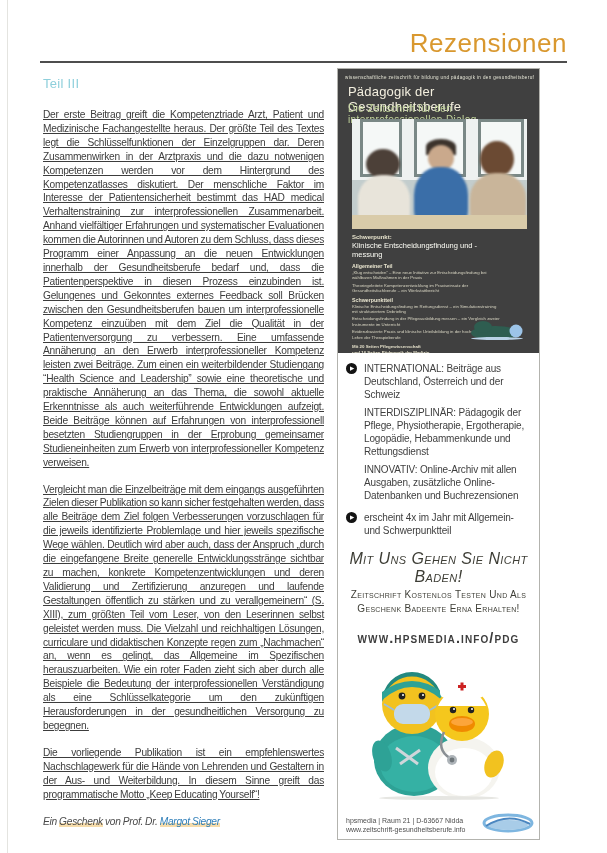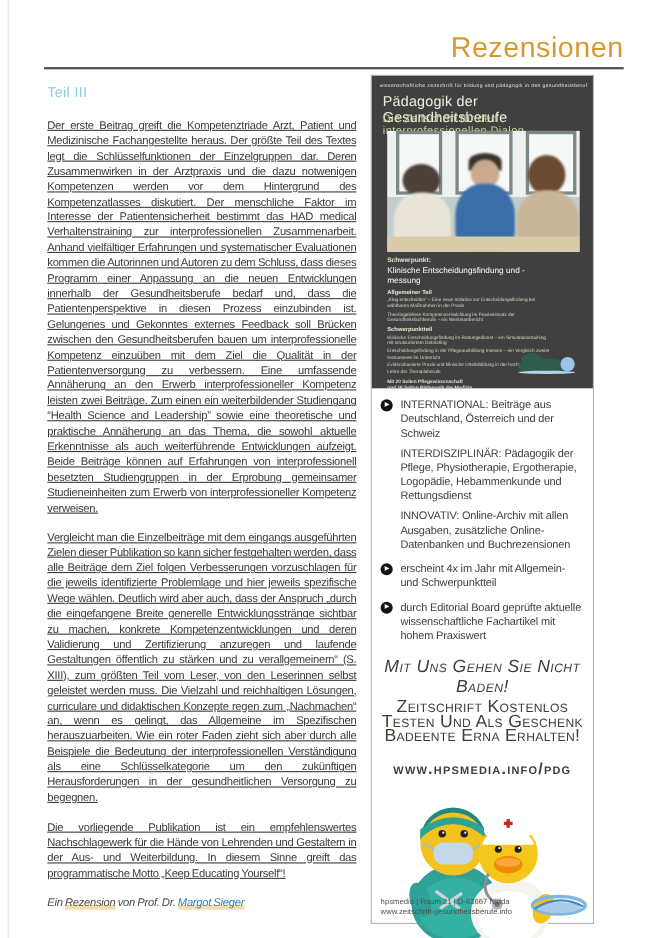--- a/index.html
+++ b/index.html
@@ -75,21 +75,21 @@
     display:flex;align-items:center;justify-content:center;margin-top:1px;
   }
   .bullet-icon::after{content:"▶";font-size:5.5px;line-height:1;margin-left:1px;}
   .feature-text{font-size:10px;line-height:13px;color:#3f3f3f;letter-spacing:-0.15px;}
   .feature-text p{margin:0 0 5px 0;}
   .feature-text p:last-child{margin-bottom:0;}
 
   
   .promo{margin:13px 6px 0 6px;text-align:center;color:#3e3e36;}
   .promo-headline{font-variant:small-caps;font-size:16px;letter-spacing:.4px;font-style:italic;}
-  .promo-subline{font-variant:small-caps;font-size:16px;line-height:13.5px;letter-spacing:.3px;margin-top:2px;text-align:center;}
+  .promo-subline{font-variant:small-caps;font-size:10px;line-height:13.5px;letter-spacing:.3px;margin-top:2px;text-align:center;}
   .promo-url{
     margin-top:15px;text-align:center;font-size:14.5px;font-weight:700;
     letter-spacing:1.1px;color:#3d3d3d;font-variant:small-caps;
   }
 
   .ducks{display:block;margin:6px auto 0 auto;width:146px;height:148px;}
 
   .ad-footer{position:absolute;left:8px;right:5px;bottom:5px;display:flex;justify-content:space-between;align-items:flex-end;}
   .ad-footer-lines{font-size:7px;line-height:9px;color:#4f4f4f;}
   .hps-logo{width:52px;height:22px;}
@@ -100,21 +100,21 @@
 <div class="scan-edge"></div>
 
 <div class="page-title">Rezensionen</div>
 <div class="header-rule"></div>
 <div class="teil-label">Teil III</div>
 
 <div class="article">
   <p>Der erste Beitrag greift die Kompetenztriade Arzt, Patient und Medizinische Fachangestellte heraus. Der größte Teil des Textes legt die Schlüsselfunktionen der Einzelgruppen dar. Deren Zusammenwirken in der Arztpraxis und die dazu notwenigen Kompetenzen werden vor dem Hintergrund des Kompetenzatlasses diskutiert. Der menschliche Faktor im Interesse der Patientensicherheit bestimmt das HAD medical Verhaltenstraining zur interprofessionellen Zusammenarbeit. Anhand vielfältiger Erfahrungen und systematischer Evaluationen kommen die Autorinnen und Autoren zu dem Schluss, dass dieses Programm einer Anpassung an die neuen Entwicklungen innerhalb der Gesundheitsberufe bedarf und, dass die Patientenperspektive in diesen Prozess einzubinden ist. Gelungenes und Gekonntes externes Feedback soll Brücken zwischen den Gesundheitsberufen bauen um interprofessionelle Kompetenz einzuüben mit dem Ziel die Qualität in der Patientenversorgung zu verbessern. Eine umfassende Annäherung an den Erwerb interprofessioneller Kompetenz leisten zwei Beiträge. Zum einen ein weiterbildender Studiengang “Health Science and Leadership” sowie eine theoretische und praktische Annäherung an das Thema, die sowohl aktuelle Erkenntnisse als auch weiterführende Entwicklungen aufzeigt. Beide Beiträge können auf Erfahrungen von interprofessionell besetzten Studiengruppen in der Erprobung gemeinsamer Studieneinheiten zum Erwerb von interprofessioneller Kompetenz verweisen.</p>
   <p>Vergleicht man die Einzelbeiträge mit dem eingangs ausgeführten Zielen dieser Publikation so kann sicher festgehalten werden, dass alle Beiträge dem Ziel folgen Verbesserungen vorzuschlagen für die jeweils identifizierte Problemlage und hier jeweils spezifische Wege wählen. Deutlich wird aber auch, dass der Anspruch „durch die eingefangene Breite generelle Entwicklungsstränge sichtbar zu machen, konkrete Kompetenzentwicklungen und deren Validierung und Zertifizierung anzuregen und laufende Gestaltungen öffentlich zu stärken und zu verallgemeinern“ (S. XIII), zum größten Teil vom Leser, von den Leserinnen selbst geleistet werden muss. Die Vielzahl und reichhaltigen Lösungen, curriculare und didaktischen Konzepte regen zum „Nachmachen“ an, wenn es gelingt, das Allgemeine im Spezifischen herauszuarbeiten. Wie ein roter Faden zieht sich aber durch alle Beispiele die Bedeutung der interprofessionellen Verständigung als eine Schlüsselkategorie um den zukünftigen Herausforderungen in der gesundheitlichen Versorgung zu begegnen.</p>
   <p>Die vorliegende Publikation ist ein empfehlenswertes Nachschlagewerk für die Hände von Lehrenden und Gestaltern in der Aus- und Weiterbildung. In diesem Sinne greift das programmatische Motto „Keep Educating Yourself“!</p>
-  <div class="byline"><span>Ein </span><span class="hl">Rezension</span><span> von Prof. Dr. </span><span class="hl author">Margot Sieger</span></div>
+  <div class="byline"><span>Ein </span><span class="hl">Geschenk</span><span> von Prof. Dr. </span><span class="hl author">Margot Sieger</span></div>
 </div>
 
 <div class="ad">
 
   <div class="cover">
     <div class="cover-masthead">wissenschaftliche zeitschrift für bildung und pädagogik in den gesundheitsberufen — herausgegeben von hpsmedia</div>
     <div class="cover-title">Pädagogik der Gesundheitsberufe</div>
     <div class="cover-subtitle">Die Zeitschrift für den interprofessionellen Dialog</div>
 
     <div class="cover-photo">
@@ -161,26 +161,20 @@
       <div class="feature-text">
         <p>INTERNATIONAL: Beiträge aus Deutschland, Österreich und der Schweiz</p>
         <p>INTERDISZIPLINÄR: Pädagogik der Pflege, Physiotherapie, Ergotherapie, Logopädie, Hebammenkunde und Rettungsdienst</p>
         <p>INNOVATIV: Online-Archiv mit allen Ausgaben, zusätzliche Online-Datenbanken und Buchrezensionen</p>
       </div>
     </div>
     <div class="feature">
       <span class="bullet-icon"></span>
       <div class="feature-text">
         <p>erscheint 4x im Jahr mit Allgemein- und Schwerpunktteil</p>
-      </div>
-    </div>
-    <div class="feature">
-      <span class="bullet-icon"></span>
-      <div class="feature-text">
-        <p>durch Editorial Board geprüfte aktuelle wissenschaftliche Fachartikel mit hohem Praxiswert</p>
       </div>
     </div>
   </div>
 
   <div class="promo">
     <div class="promo-headline">Mit Uns Gehen Sie Nicht Baden!</div>
     <div class="promo-subline">Zeitschrift Kostenlos Testen Und Als Geschenk Badeente Erna Erhalten!</div>
   </div>
 
   <div class="promo-url">www.hpsmedia.info/pdg</div>

